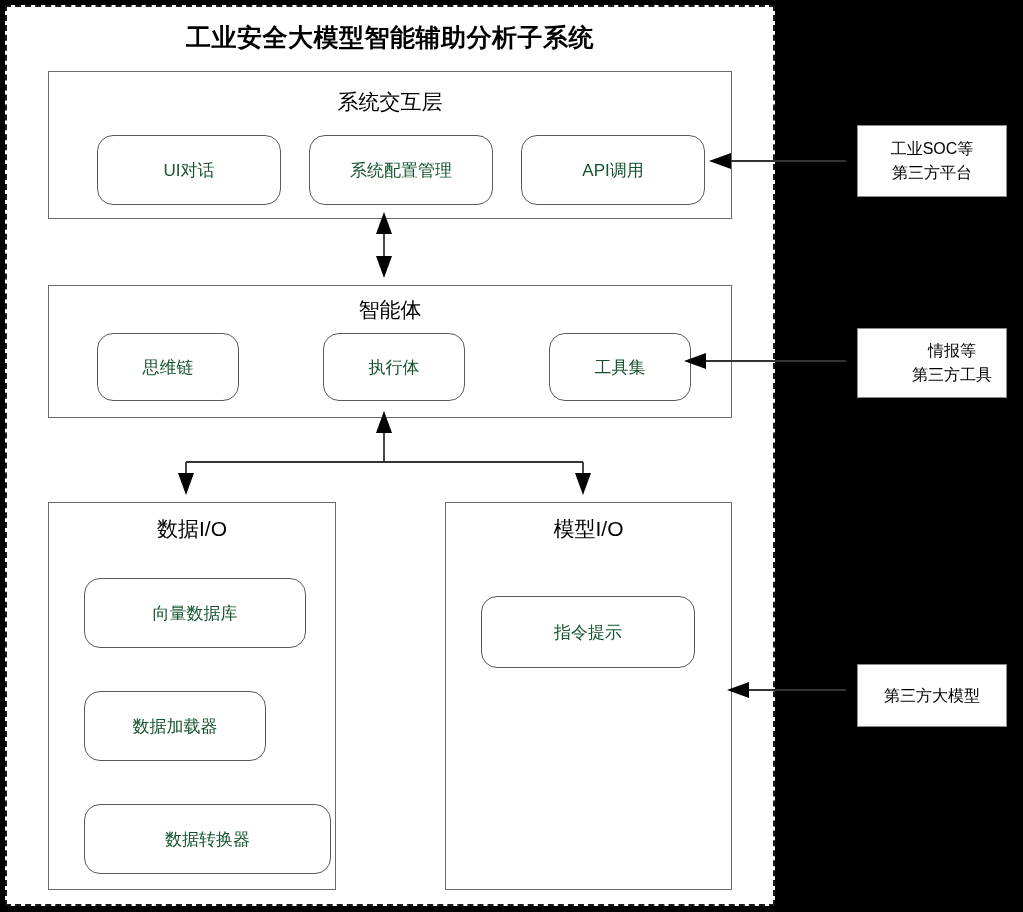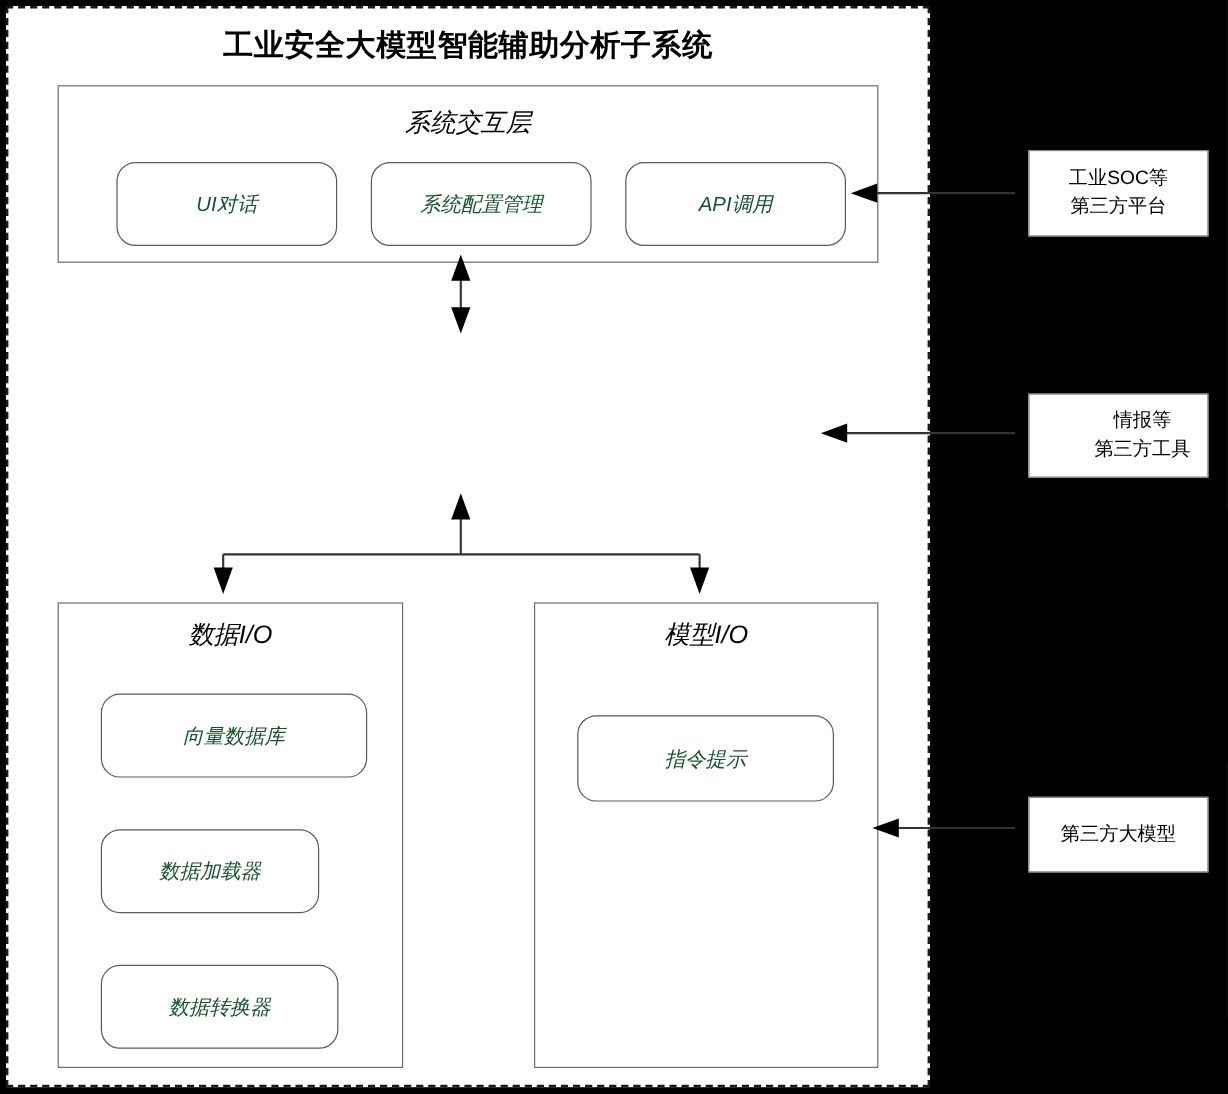--- a/index.html
+++ b/index.html
@@ -46,21 +46,20 @@
     letter-spacing: 0.5px;
     white-space: nowrap;
   }
 
   
   .layer-box {
     position: absolute;
     background: #ffffff;
     border: 1.6px solid #6b6b6b;
     box-sizing: border-box;
-    font-style: italic;
   }
   .layer-title {
     position: absolute;
     left: 0;
     width: 100%;
     text-align: center;
     font-size: 21px;
     color: #000000;
     white-space: nowrap;
   }
@@ -127,29 +126,38 @@
     <div class="layer-box" style="left:41px; top:64px; width:684px; height:148px;">
       <div class="layer-title" style="top:16px;">系统交互层</div>
 
       <div class="chip" style="left:48px; top:63px; width:184px; height:70px;">UI对话</div>
 
       <div class="chip" style="left:260px; top:63px; width:184px; height:70px;">系统配置管理</div>
 
       <div class="chip" style="left:472px; top:63px; width:184px; height:70px;">API调用</div>
     </div>
 
+    <div class="layer-box" style="left:41px; top:278px; width:684px; height:133px;">
+      <div class="layer-title" style="top:10px;">智能体</div>
+
+      <div class="chip" style="left:48px; top:47px; width:142px; height:68px;">思维链</div>
+
+      <div class="chip" style="left:274px; top:47px; width:142px; height:68px;">执行体</div>
+
+      <div class="chip" style="left:500px; top:47px; width:142px; height:68px;">工具集</div>
+    </div>
 
     <div class="layer-box" style="left:41px; top:495px; width:288px; height:388px;">
       <div class="layer-title" style="top:12px;">数据I/O</div>
 
       <div class="chip" style="left:35px; top:75px; width:222px; height:70px;">向量数据库</div>
 
       <div class="chip" style="left:35px; top:188px; width:182px; height:70px;">数据加载器</div>
 
-      <div class="chip" style="left:35px; top:301px; width:198px; height:70px;">数据转换器</div>
+      <div class="chip" style="left:35px; top:301px; width:247px; height:70px;">数据转换器</div>
     </div>
 
     <div class="layer-box" style="left:438px; top:495px; width:287px; height:388px;">
       <div class="layer-title" style="top:12px;">模型I/O</div>
 
       <div class="chip" style="left:35px; top:93px; width:214px; height:72px;">指令提示</div>
 
     </div>
 
   </div>

